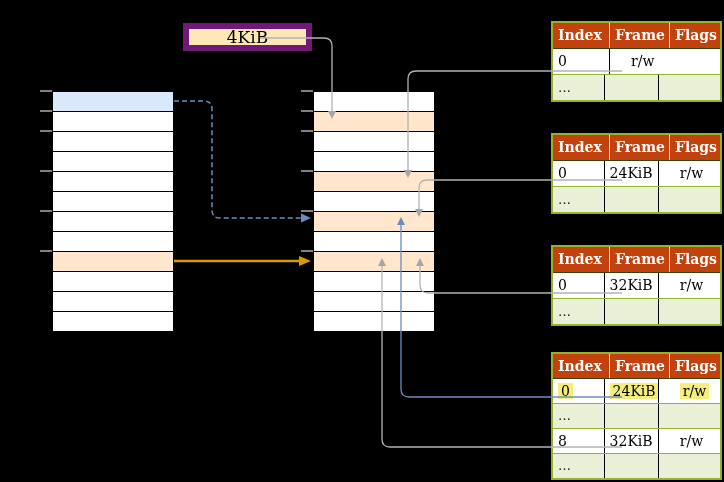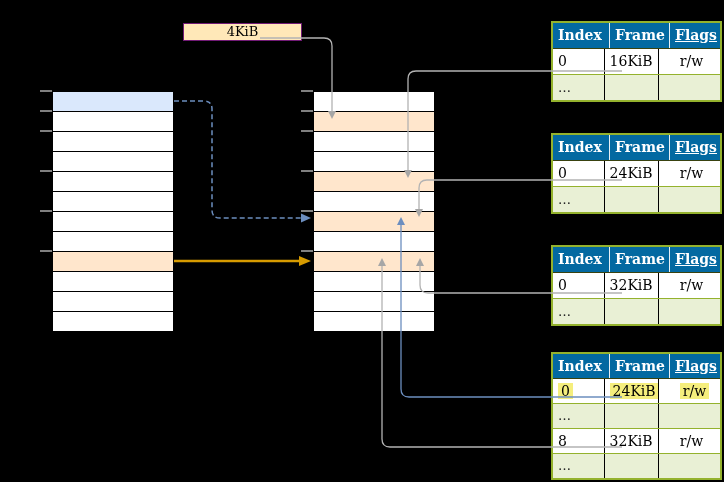--- a/index.html
+++ b/index.html
@@ -11,31 +11,31 @@
   .mrow{height:19px;border-bottom:1px solid #000;background:#fff;}
   .mrow:last-child{border-bottom:none;}
   .mrow.blue{background:#dae8fc;}
   .mrow.orange{background:#ffe6cc;}
 
   
   .tick{position:absolute;width:12px;height:2px;background:#808080;}
 
   
   .label-box{position:absolute;left:183px;top:23px;width:117px;height:16px;
-    background:#ffe8b8;border:1px solid #701a75;color:#000;
-    font-size:13px;line-height:16px;text-align:center;}
+    background:#ffe8b8;border:6px solid #701a75;color:#000;
+    font-size:17px;line-height:16px;text-align:center;}
 
   
   .ptable{position:absolute;left:551px;width:167px;border:2px solid #94b22d;background:#fff;}
   .prow{display:flex;}
   .prow .c{box-sizing:border-box;padding-left:5px;white-space:nowrap;overflow:hidden;}
   .c.ci{width:57px;}.c.cf{width:60px;}.c.cg{width:50px;}
-  .ph{background:#0369a1;color:#fff;font-weight:bold;font-size:14px;}
+  .ph{background:#c2410c;color:#fff;font-weight:bold;font-size:14px;}
   .ph .c{height:25px;line-height:25px;border-right:1px solid rgba(255,255,255,.9);}
-  .ph .c:last-child{border-right:none;text-decoration:underline;}
+  .ph .c:last-child{border-right:none;}
   .pb{font-size:14px;color:#000;background:#fff;}
   .pb .c{height:25px;line-height:25px;border-right:1px solid #000;}
   .pb .c:last-child{border-right:none;margin-left:16px;}
   .pb.first{border-top:1px solid #39420f;}
   .pb.greenrow{background:#e9f0d5;border-top:1px solid #94b22d;color:#222;font-size:13px;}
   .pb.whiterow{border-top:1px solid #94b22d;}
   .t4 .c{height:24px;line-height:24px;}
   .hl{background:#f5ee7d;padding:0 3px;}
 
   svg.overlay{position:absolute;left:0;top:0;pointer-events:none;}
@@ -90,21 +90,20 @@
 <div class="tick" style="left:301px;top:250px;"></div>
 
 <div class="ptable" style="top:21px;">
   <div class="prow ph">
     <div class="c ci">Index</div>
     <div class="c cf">Frame</div>
     <div class="c cg">Flags</div>
   </div>
   <div class="prow pb first">
     <div class="c ci">0</div>
-    <div class="c cf">16KiB</div>
     <div class="c cg">r/w</div>
   </div>
   <div class="prow pb greenrow">
     <div class="c ci">…</div>
     <div class="c cf"></div>
     <div class="c cg"></div>
   </div>
 </div>
 
 <div class="ptable" style="top:133px;">

